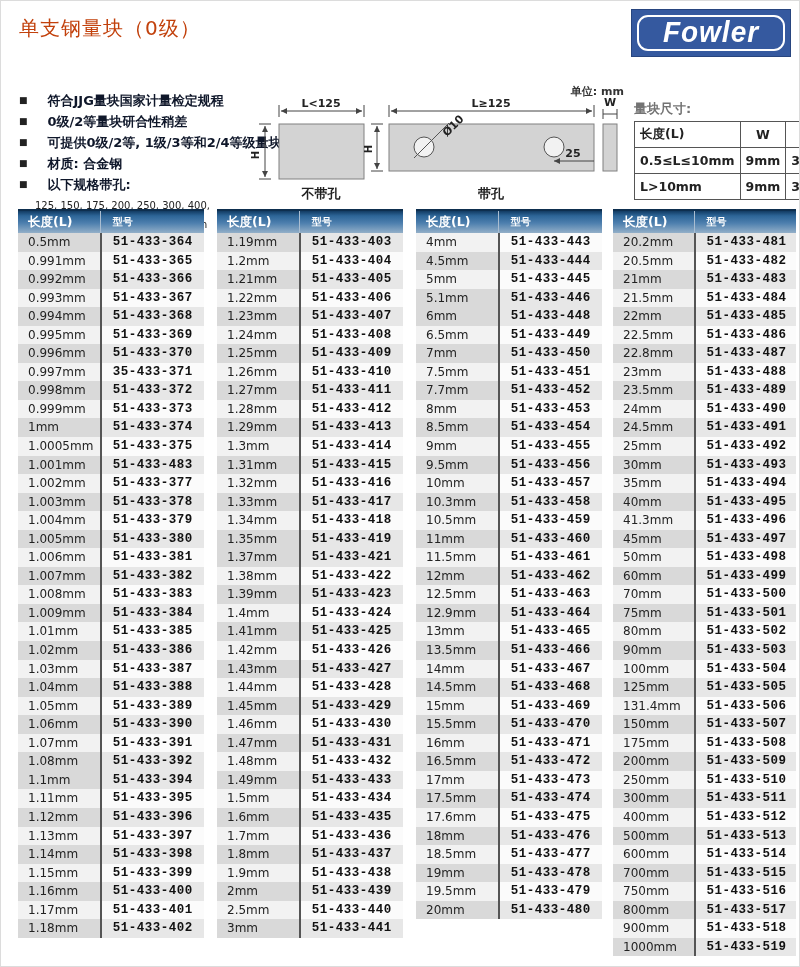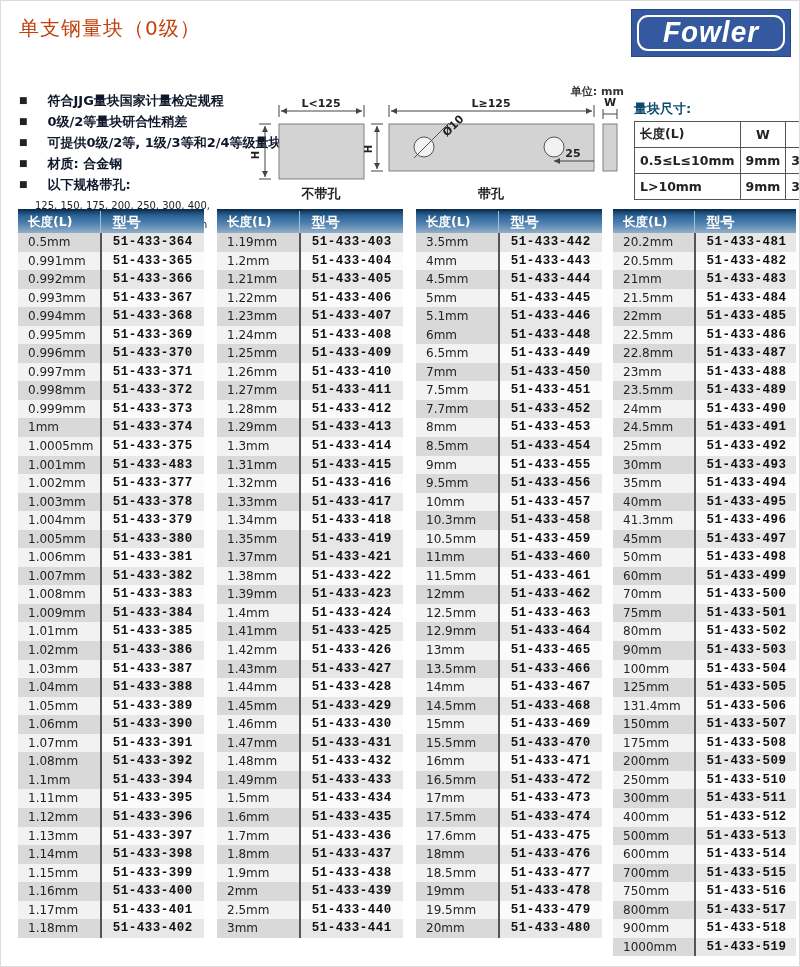--- a/index.html
+++ b/index.html
@@ -32,41 +32,41 @@
   .bullets{position:absolute;left:18px;top:90px;width:250px;}
   .bullet{display:flex;align-items:flex-start;margin-bottom:2px;white-space:nowrap;}
   .bullet .sq{font-size:9px;line-height:19px;margin-right:7px;color:#222;}
   .bullet .bt{font-size:13px;line-height:19px;font-weight:600;color:#0f172a;margin-left:13px;}
   .bullet-cont{margin-left:16px;font-size:10px;line-height:19px;font-weight:400;color:#222;white-space:nowrap;}
   
   .diagram{position:absolute;left:250px;top:82px;}
   .diagram text{font-family:"DejaVu Sans","Liberation Sans",sans-serif;}
   
   .sizebox{position:absolute;left:633px;top:99px;width:162px;}
-  .sizebox-title{font-size:13px;font-weight:bold;color:#0c4a6e;margin-bottom:3px;}
+  .sizebox-title{font-size:13px;font-weight:bold;color:#737373;margin-bottom:3px;}
   table.sizetbl{border-collapse:collapse;width:100%;background:#fff;}
   table.sizetbl th,table.sizetbl td{
     border:1px solid #555;font-size:12.5px;font-weight:bold;color:#222;
     padding:4px 5px;text-align:left;height:17px;
   }
   table.sizetbl th:nth-child(2),table.sizetbl td:nth-child(2),
   table.sizetbl th:nth-child(3),table.sizetbl td:nth-child(3){text-align:center;}
   
   .cat{position:absolute;top:208px;width:186px;}
   .cat-head{
     display:flex;height:24px;box-sizing:border-box;
     background:linear-gradient(180deg,#123c63 0%,#2d6597 22%,#4d7fae 55%,#93afc8 100%);
     border-top:2px solid #0e2f4f;
   }
   .cat-head .h1{
     width:44%;color:#fff;font-size:12.5px;font-weight:bold;line-height:22px;
     padding-left:10px;box-sizing:border-box;
   }
   .cat-head .h2{
-    width:56%;color:#fff;font-size:14px;font-weight:bold;line-height:22px;
+    width:56%;color:#fff;font-size:10px;font-weight:bold;line-height:22px;
     padding-left:12px;box-sizing:border-box;border-left:1px solid #a9bdd1;
   }
   .trow{display:flex;height:18.56px;}
   .trow .c-len{
     width:44%;box-sizing:border-box;padding-left:10px;
     font-size:12px;line-height:18.56px;color:#222;background:#f2f2f2;
   }
   .trow .c-model{
     width:56%;box-sizing:border-box;padding-left:11px;
     font-family:"Liberation Mono","DejaVu Sans Mono",monospace;
@@ -218,21 +218,21 @@
         <div class="trow">
           <div class="c-len">0.995mm</div>
           <div class="c-model">51-433-369</div>
         </div>
         <div class="trow g">
           <div class="c-len">0.996mm</div>
           <div class="c-model">51-433-370</div>
         </div>
         <div class="trow">
           <div class="c-len">0.997mm</div>
-          <div class="c-model">51-433-371</div>
+          <div class="c-model">35-433-371</div>
         </div>
         <div class="trow g">
           <div class="c-len">0.998mm</div>
           <div class="c-model">51-433-372</div>
         </div>
         <div class="trow">
           <div class="c-len">0.999mm</div>
           <div class="c-model">51-433-373</div>
         </div>
         <div class="trow g">
@@ -508,24 +508,20 @@
           <div class="c-model">51-433-441</div>
         </div>
       </div>
   </div>
   <div class="cat" style="left:415px;">
     <div class="cat-head">
       <span class="h1">长度(L)</span>
       <span class="h2">型号</span>
     </div>
     <div>
-        <div class="trow g">
-          <div class="c-len">3.5mm</div>
-          <div class="c-model">51-433-442</div>
-        </div>
         <div class="trow">
           <div class="c-len">4mm</div>
           <div class="c-model">51-433-443</div>
         </div>
         <div class="trow g">
           <div class="c-len">4.5mm</div>
           <div class="c-model">51-433-444</div>
         </div>
         <div class="trow">
           <div class="c-len">5mm</div>

